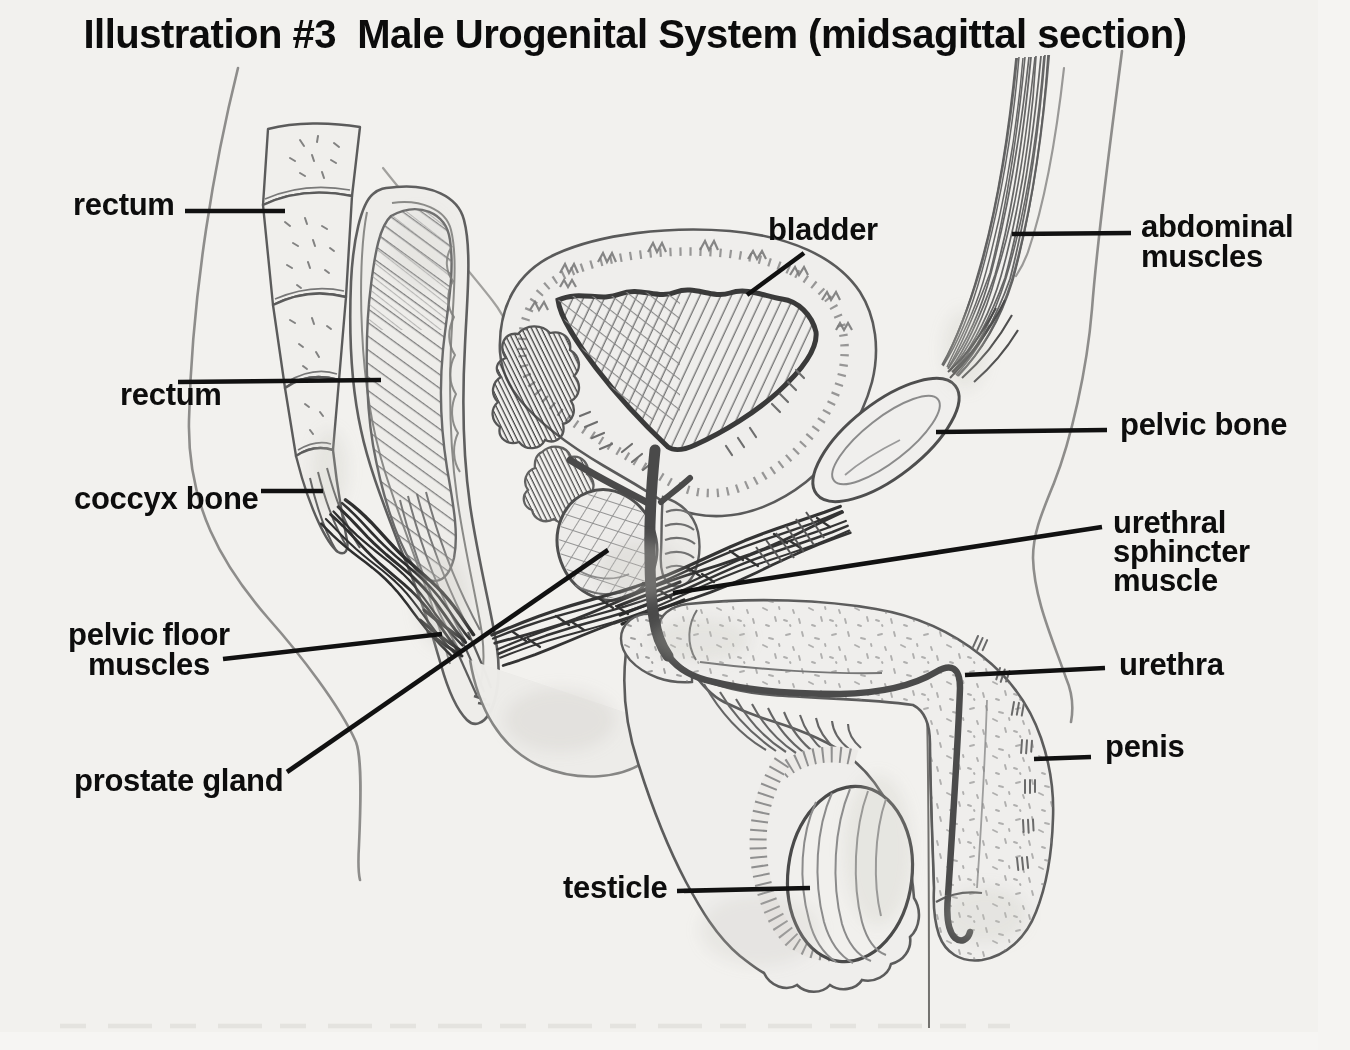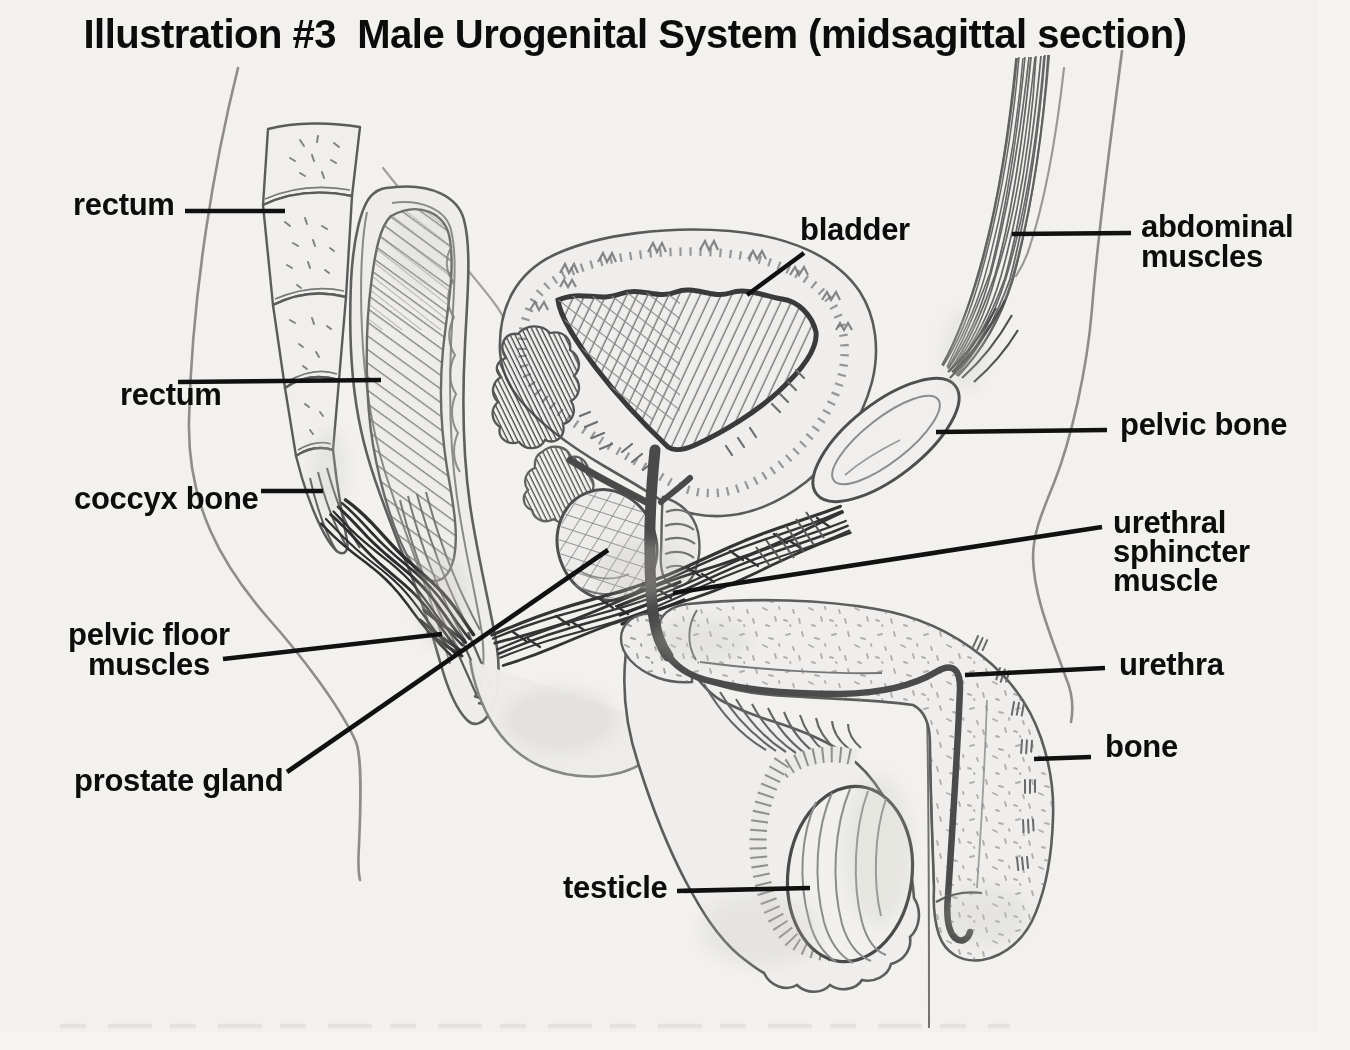--- a/index.html
+++ b/index.html
@@ -521,24 +521,24 @@
 
 <div class="title">Illustration #3  Male Urogenital System (midsagittal section)</div>
 
 <div class="lbl" style="left:73px;top:190px;">rectum</div>
 <div class="lbl" style="left:72px;top:380px;margin-left:48px;">rectum</div>
 <div class="lbl" style="left:74px;top:484px;">coccyx bone</div>
 <div class="lbl" style="left:58px;top:620px;width:182px;text-align:center;">pelvic floor
 muscles</div>
 <div class="lbl" style="left:74px;top:766px;">prostate gland</div>
 <div class="lbl" style="left:563px;top:873px;">testicle</div>
-<div class="lbl" style="left:800px;top:215px;">bladder</div>
+<div class="lbl" style="left:768px;top:215px;">bladder</div>
 <div class="lbl" style="left:1141px;top:212px;">abdominal
 muscles</div>
 <div class="lbl" style="left:1120px;top:410px;">pelvic bone</div>
 <div class="lbl" style="left:1113px;top:508px;line-height:29px;">urethral
 sphincter
 muscle</div>
 <div class="lbl" style="left:1119px;top:650px;">urethra</div>
-<div class="lbl" style="left:1105px;top:732px;">bone</div>
+<div class="lbl" style="left:1105px;top:732px;">penis</div>
 
 
 </div>
 
 </body></html>

